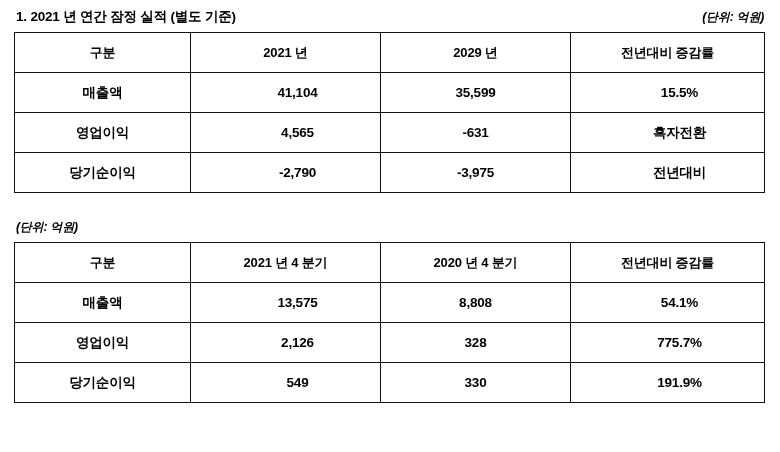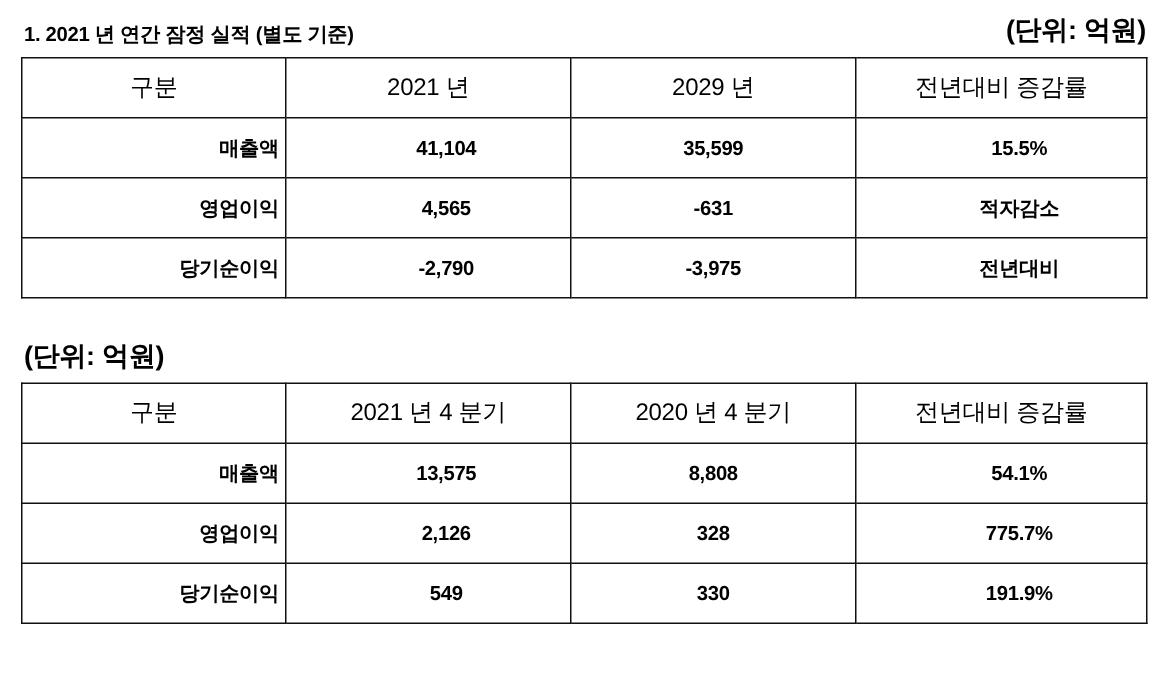--- a/index.html
+++ b/index.html
@@ -31,45 +31,45 @@
     align-items: flex-end;
     justify-content: space-between;
     padding: 0 2px 6px 2px;
   }
   .sec-title {
     font-size: 13.5px;
     font-weight: bold;
     letter-spacing: -0.2px;
   }
   .sec-unit {
-    font-size: 18px;
+    font-size: 12px;
     font-weight: bold;
     letter-spacing: -0.2px;
+    font-style: italic;
   }
   table.fin {
     border-collapse: collapse;
     width: 750px;
     table-layout: fixed;
   }
   table.fin th, table.fin td {
     border: 1px solid #111111;
     height: 39px;
     text-align: center;
     vertical-align: middle;
     font-size: 13.5px;
     letter-spacing: -0.2px;
     padding: 0 4px;
   }
   table.fin thead th {
-    font-weight: normal;
-    font-size: 16px;
+    font-weight: bold;
+    font-size: 13px;
   }
   table.fin tbody td.rowlabel {
     font-weight: bold;
-    text-align: right;
   }
   table.fin tbody td.bold {
     font-weight: bold;
     padding-left: 28px;
   }
   table.fin tbody td.plain {
     font-weight: bold;
   }
   col.c1 { width: 176px; }
   col.c2 { width: 190px; }
@@ -105,21 +105,21 @@
         <tr>
           <td class="rowlabel">매출액</td>
           <td class="bold">41,104</td>
           <td class="plain">35,599</td>
           <td class="bold">15.5%</td>
         </tr>
         <tr>
           <td class="rowlabel">영업이익</td>
           <td class="bold">4,565</td>
           <td class="plain">-631</td>
-          <td class="bold">적자감소</td>
+          <td class="bold">흑자전환</td>
         </tr>
         <tr>
           <td class="rowlabel">당기순이익</td>
           <td class="bold">-2,790</td>
           <td class="plain">-3,975</td>
           <td class="bold">전년대비</td>
         </tr>
       </tbody>
     </table>
   </div>

